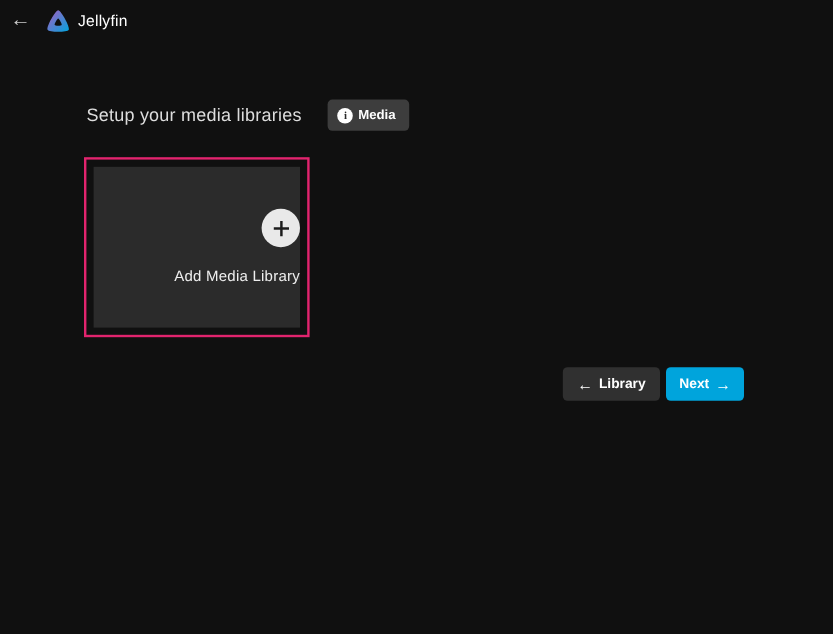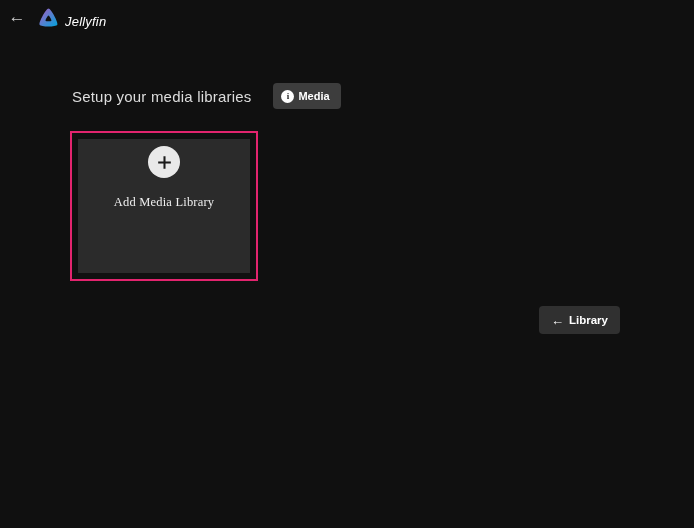--- a/index.html
+++ b/index.html
@@ -18,21 +18,21 @@
     width: 694px; height: 34px;
     display: flex; align-items: center;
   }
   .back-btn {
     background: none; border: none; cursor: pointer;
     width: 30px; height: 30px; margin-left: 2px;
     color: #cccccc; font-size: 17px; line-height: 30px;
     display: flex; align-items: center; justify-content: center;
   }
   .brand {
-    display: flex; align-items: flex-end; margin-left: 5px; gap: 5px; font-style: italic;
+    display: flex; align-items: center; margin-left: 5px; gap: 5px;
   }
   .brand svg { width: 23px; height: 23px; display: block; }
   .brand-name {
     color: #ffffff; font-size: 13px; font-weight: 400;
     letter-spacing: 0.2px;
   }
 
   
   .heading-row {
     position: absolute; top: 83px; left: 72px;
@@ -63,23 +63,22 @@
     position: absolute; top: 131px; left: 70px;
     width: 188px; height: 150px;
     border: 2px solid #e2246e;
     padding: 6px;
     cursor: pointer;
     background: transparent;
   }
   .card-inner {
     width: 100%; height: 100%;
     background: #2b2b2b;
-    display: flex; flex-direction: column; align-items: center;
-    padding-top: 7px;
-    font-family: Liberation Serif, serif;
+    display: flex; flex-direction: column; align-items: flex-end;
+    padding-top: 35px;
   }
   .plus-circle {
     width: 32px; height: 32px; border-radius: 50%;
     background: #e9e9e9;
     display: flex; align-items: center; justify-content: center;
   }
   .plus-circle svg { width: 19px; height: 19px; display: block; }
   .card-label {
     margin-top: 17px;
     font-size: 12.5px; color: #eeeeee; font-weight: 400;
@@ -143,13 +142,17 @@
     </span>
     <span class="card-label">Add Media Library</span>
   </div>
 </div>
 
 <div class="nav-buttons">
   <button class="prev-btn">
     <span class="btn-arrow">←</span>
     <span>Library</span>
   </button>
+  <button class="next-btn">
+    <span>Next</span>
+    <span class="btn-arrow">→</span>
+  </button>
 </div>
 
 </body></html>

